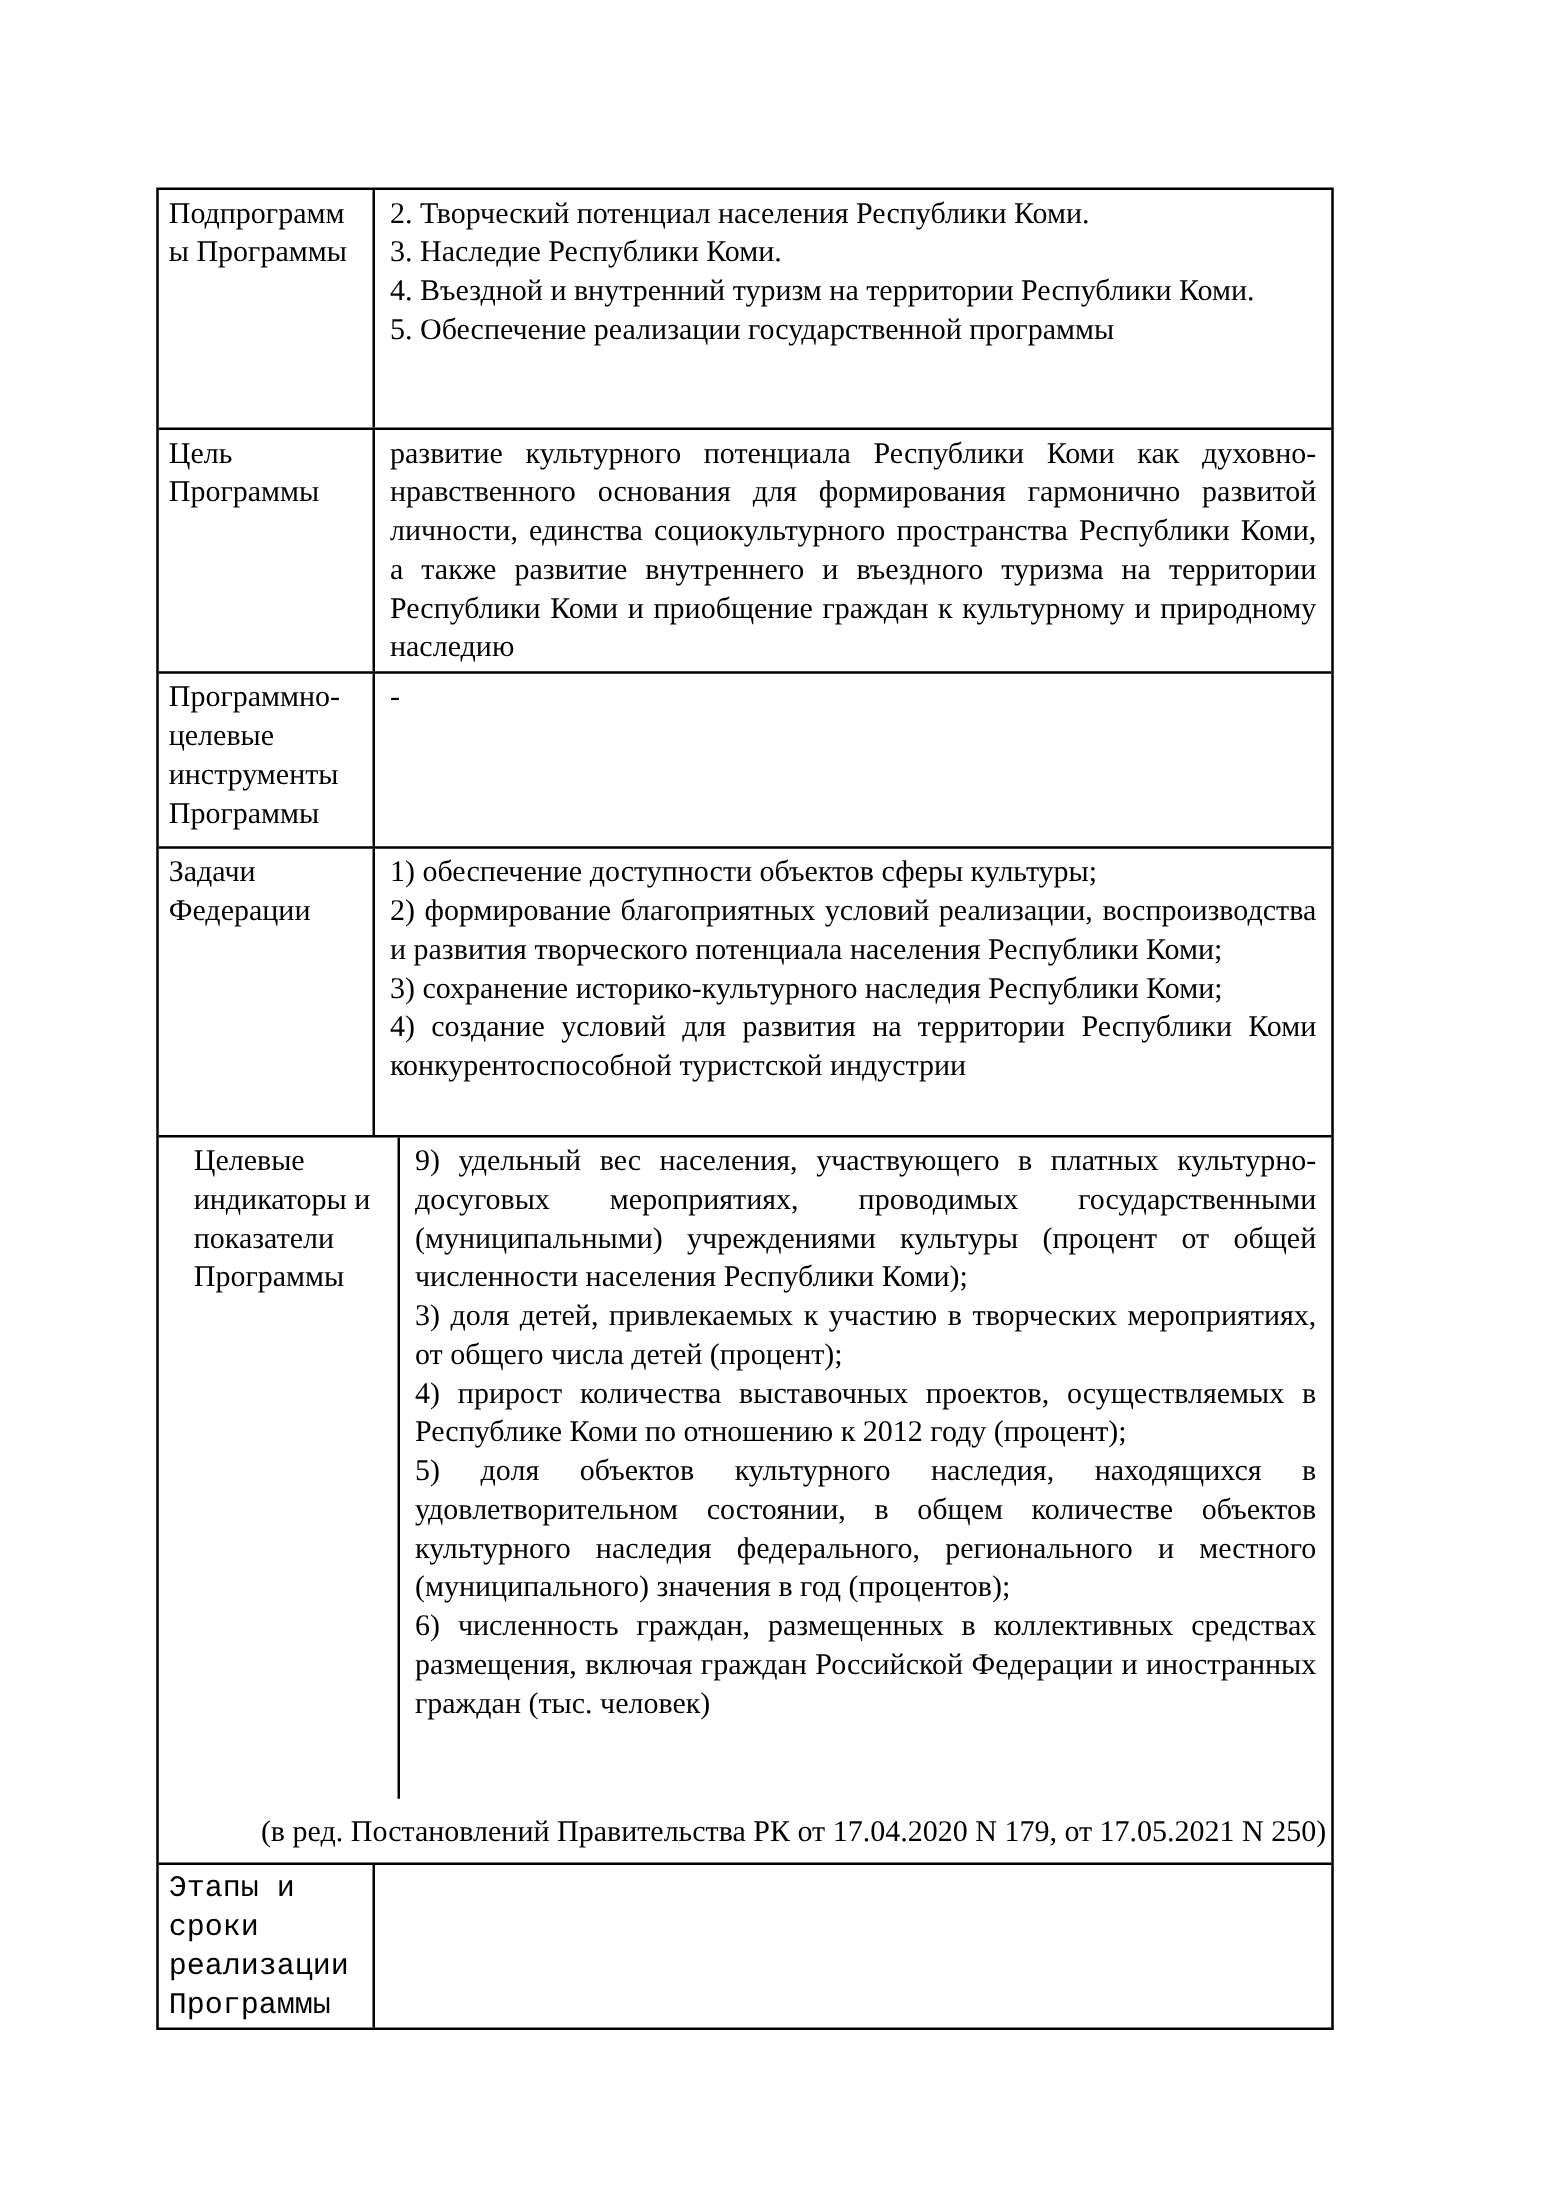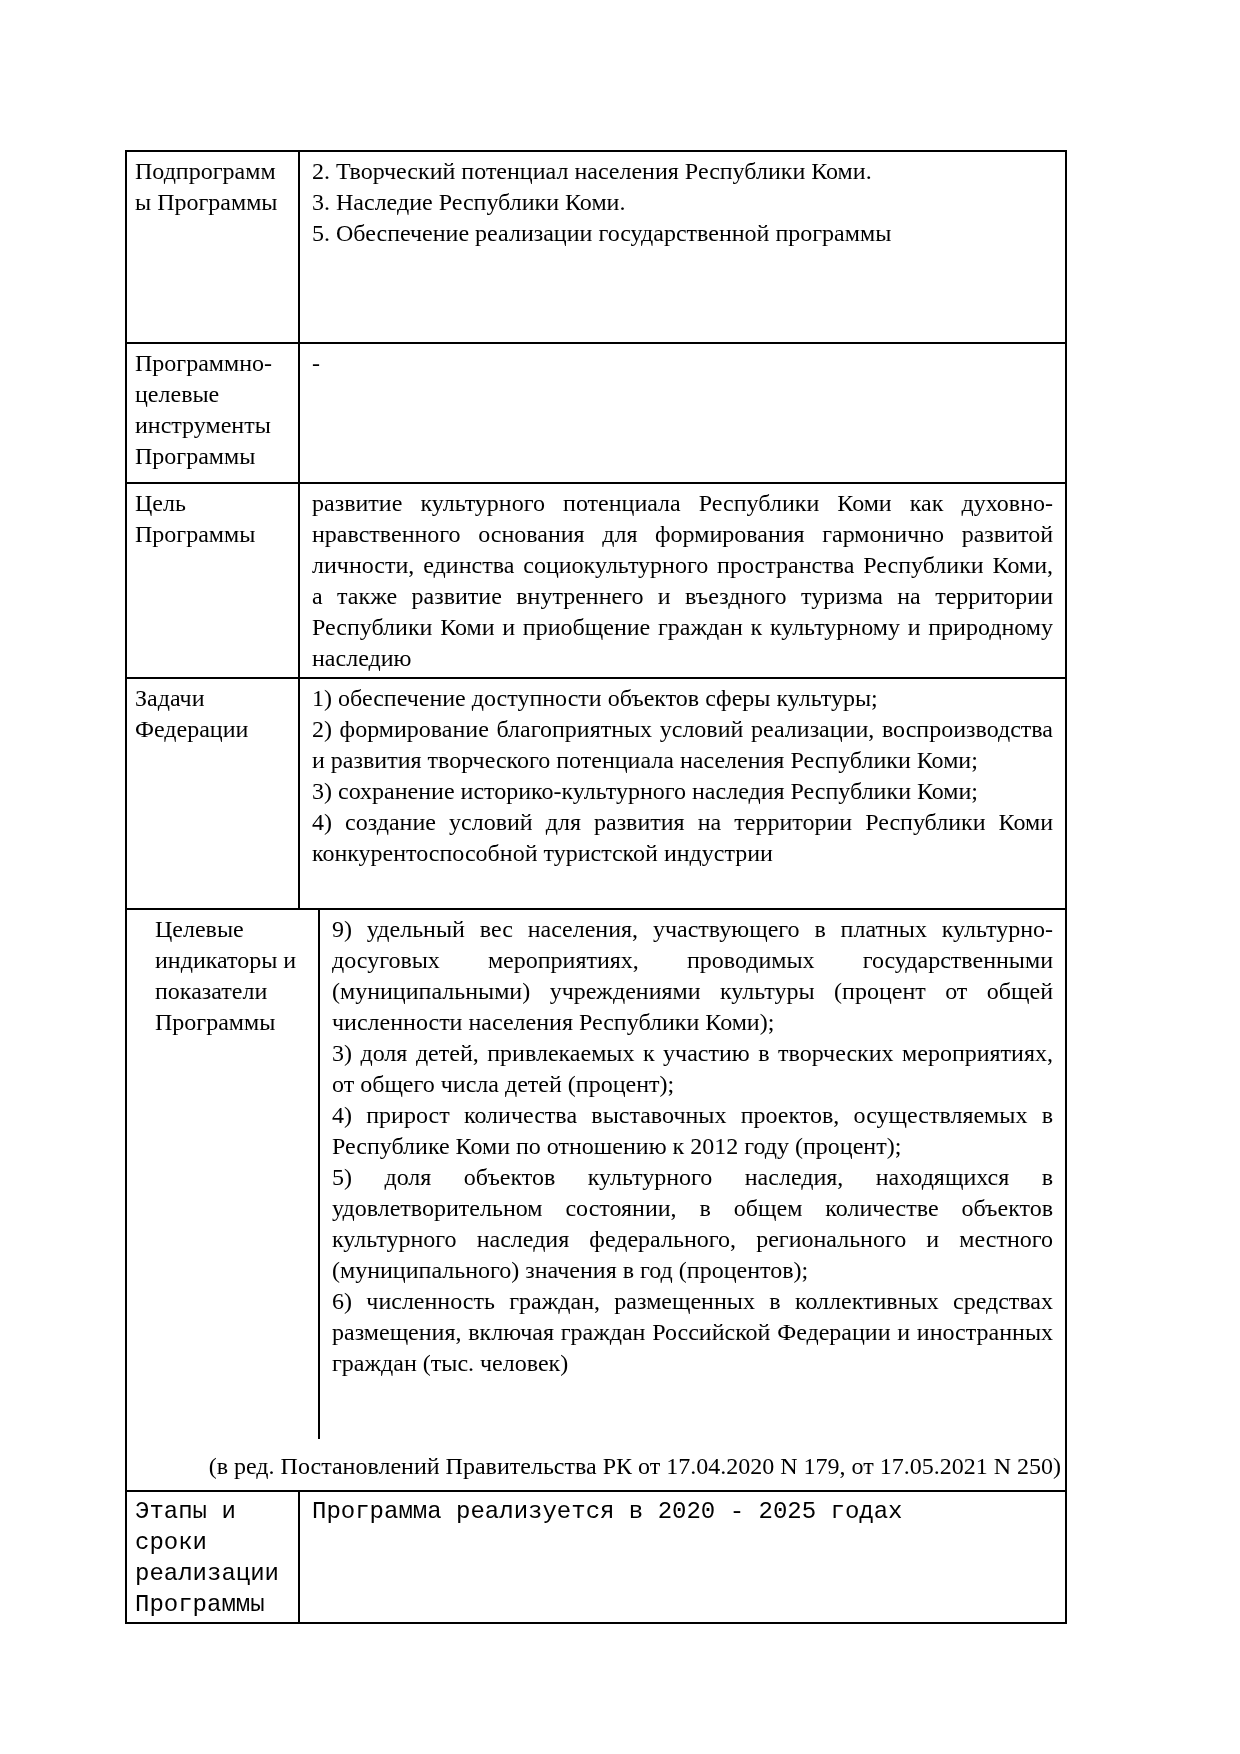--- a/index.html
+++ b/index.html
@@ -79,35 +79,36 @@
 <body>
 
 <div class="page">
   <div class="doc-table">
 
     <div class="trow bordered r-subprograms">
       <div class="cell label">Подпрограммы Программы</div>
       <div class="cell content">
         <p>2. Творческий потенциал населения Республики Коми.</p>
         <p>3. Наследие Республики Коми.</p>
+        <p>4. Въездной и внутренний туризм на территории Республики Коми.</p>
         <p>5. Обеспечение реализации государственной программы</p>
+      </div>
+    </div>
+
+    <div class="trow bordered r-goal">
+      <div class="cell label">Цель Программы</div>
+      <div class="cell content">
+        <p>развитие культурного потенциала Республики Коми как духовно-нравственного основания для формирования гармонично развитой личности, единства социокультурного пространства Республики Коми, а также развитие внутреннего и въездного туризма на территории Республики Коми и приобщение граждан к культурному и природному наследию</p>
       </div>
     </div>
 
     <div class="trow bordered r-instruments">
       <div class="cell label">Программно-целевые инструменты Программы</div>
       <div class="cell content">
         <p>-</p>
-      </div>
-    </div>
-
-    <div class="trow bordered r-goal">
-      <div class="cell label">Цель Программы</div>
-      <div class="cell content">
-        <p>развитие культурного потенциала Республики Коми как духовно-нравственного основания для формирования гармонично развитой личности, единства социокультурного пространства Республики Коми, а также развитие внутреннего и въездного туризма на территории Республики Коми и приобщение граждан к культурному и природному наследию</p>
       </div>
     </div>
 
     <div class="trow bordered r-tasks">
       <div class="cell label">Задачи Федерации</div>
       <div class="cell content">
         <p>1) обеспечение доступности объектов сферы культуры;</p>
         <p>2) формирование благоприятных условий реализации, воспроизводства и развития творческого потенциала населения Республики Коми;</p>
         <p>3) сохранение историко-культурного наследия Республики Коми;</p>
         <p>4) создание условий для развития на территории Республики Коми конкурентоспособной туристской индустрии</p>
@@ -122,19 +123,16 @@
         <p>4) прирост количества выставочных проектов, осуществляемых в Республике Коми по отношению к 2012 году (процент);</p>
         <p>5) доля объектов культурного наследия, находящихся в удовлетворительном состоянии, в общем количестве объектов культурного наследия федерального, регионального и местного (муниципального) значения в год (процентов);</p>
         <p>6) численность граждан, размещенных в коллективных средствах размещения, включая граждан Российской Федерации и иностранных граждан (тыс. человек)</p>
       </div>
     </div>
 
     <div class="amendment-row">(в ред. Постановлений Правительства РК от 17.04.2020 N 179, от 17.05.2021 N 250)</div>
 
     <div class="trow r-stages">
       <div class="cell label">Этапы и сроки реализации Программы</div>
-      <div class="cell content">
-        <p>Программа реализуется в 2020 - 2025 годах</p>
-      </div>
     </div>
 
   </div>
 </div>
 
 </body></html>

